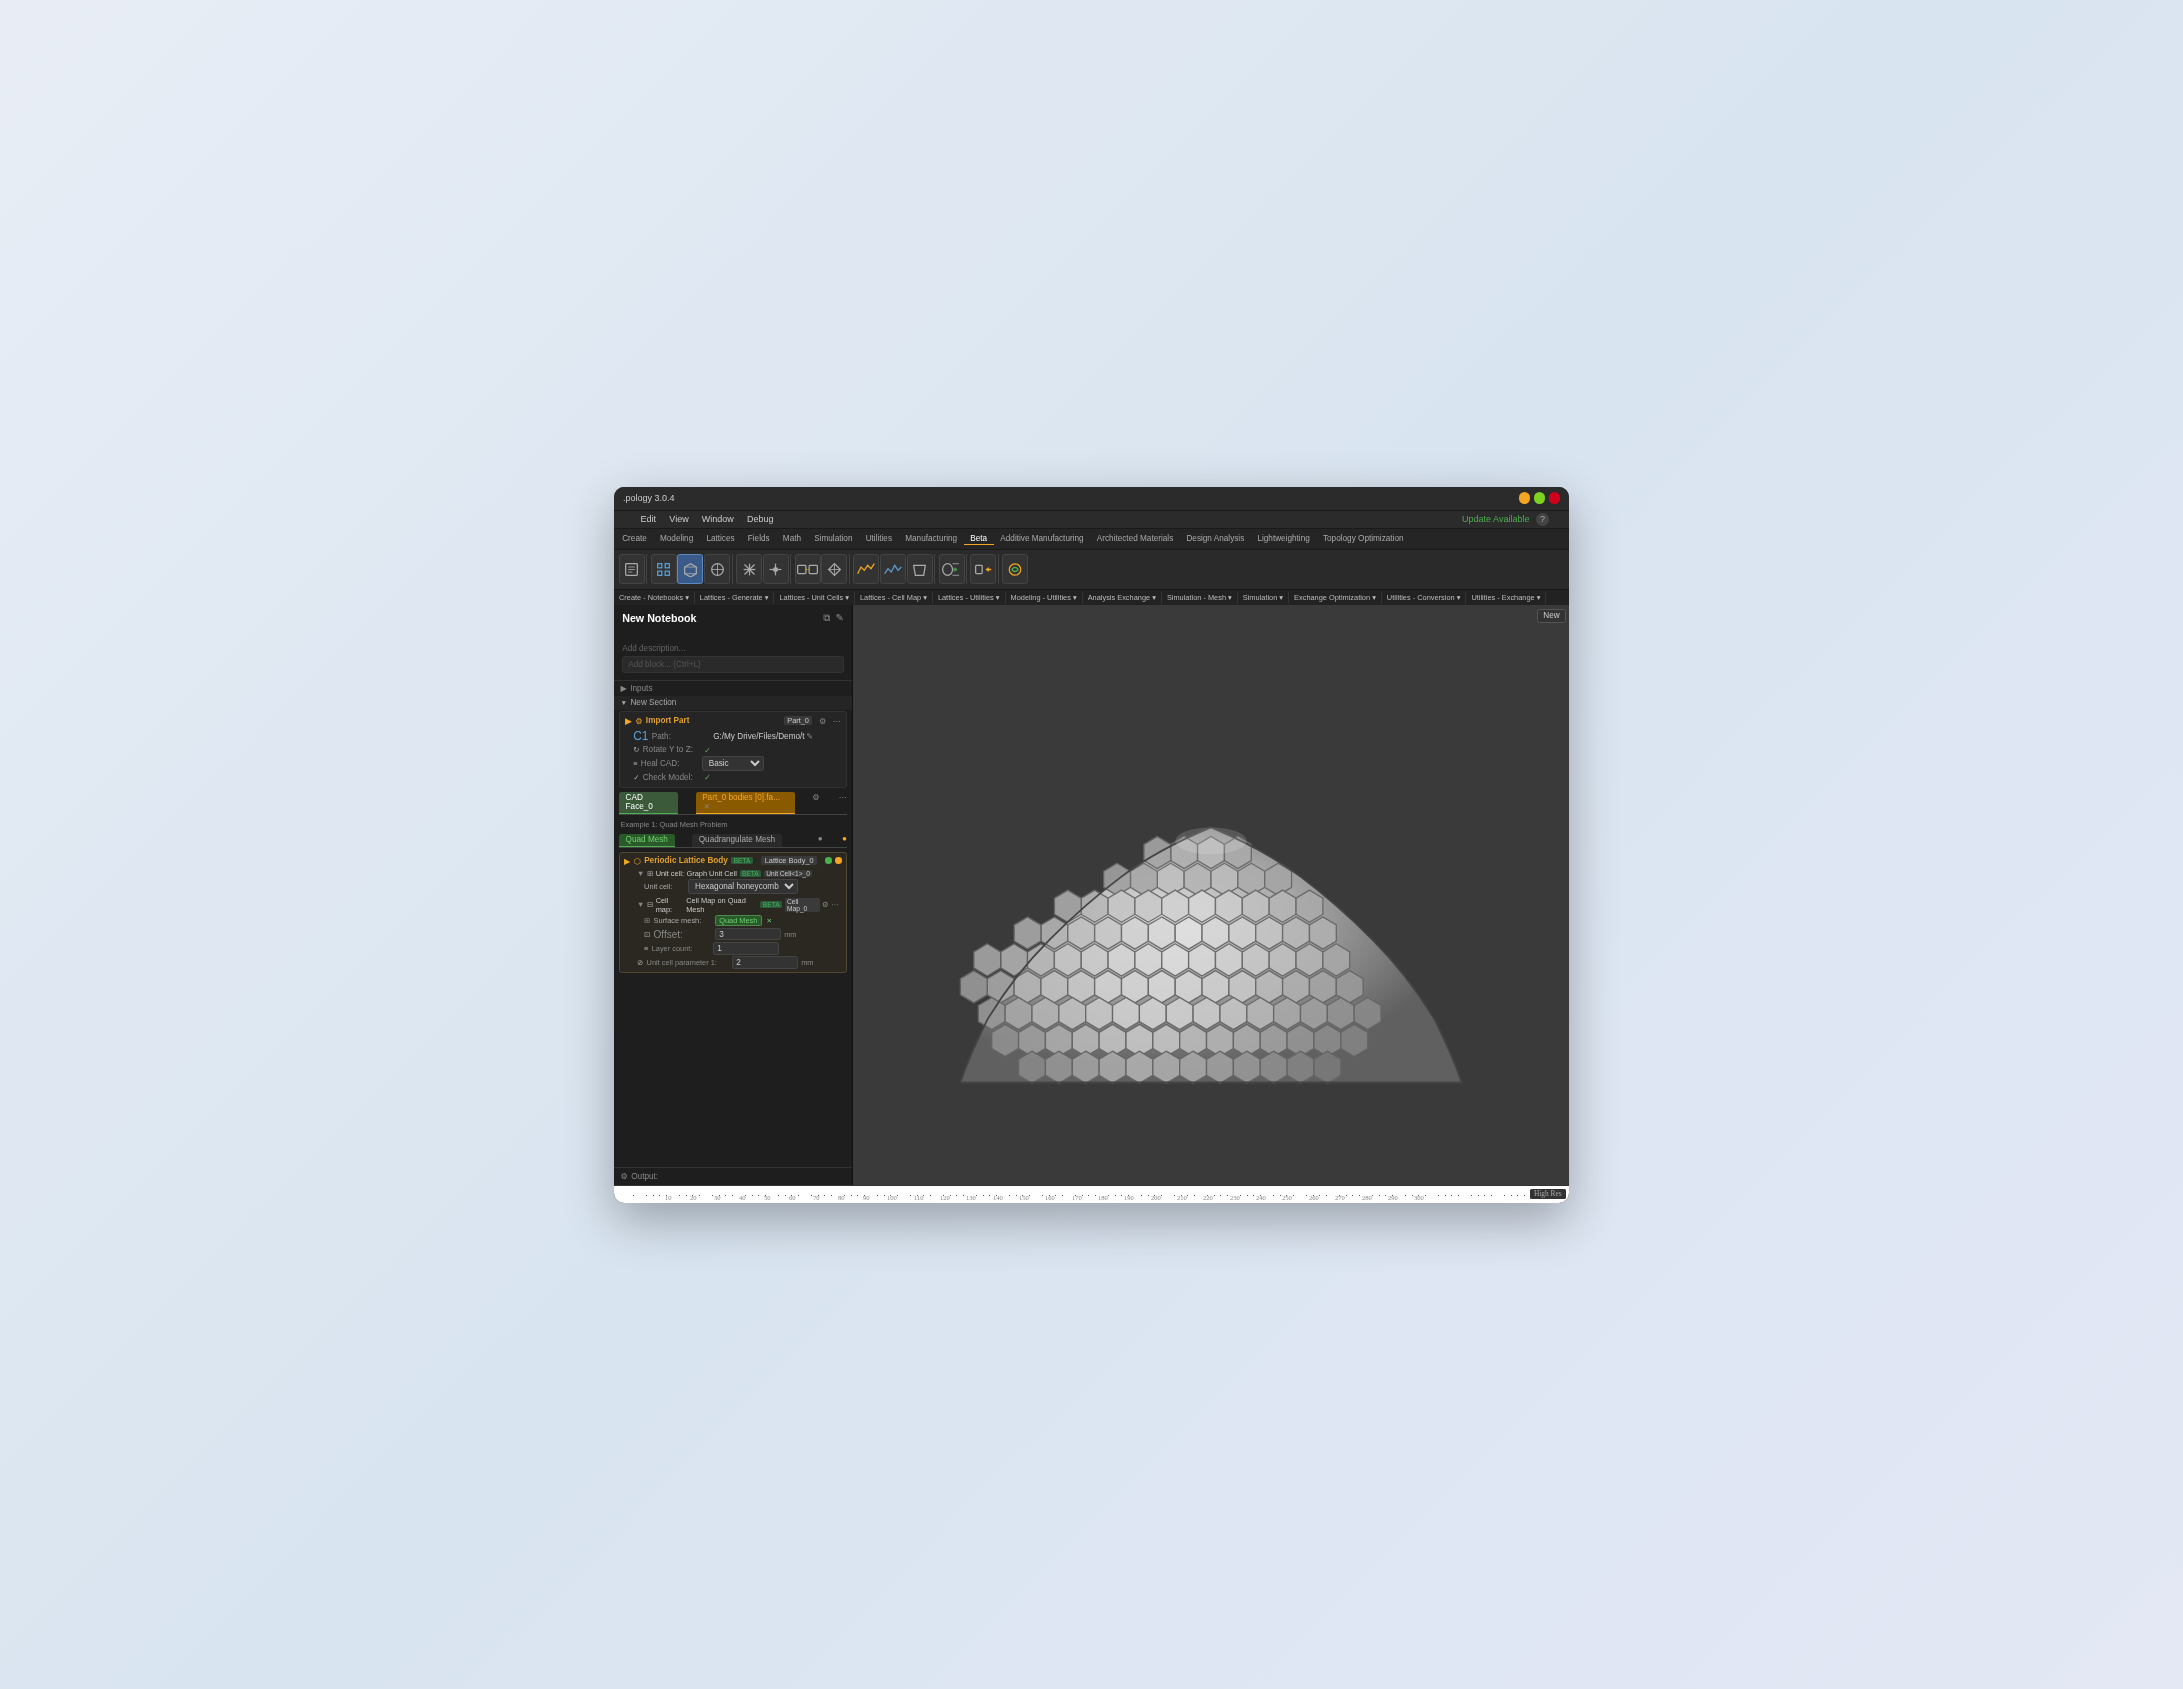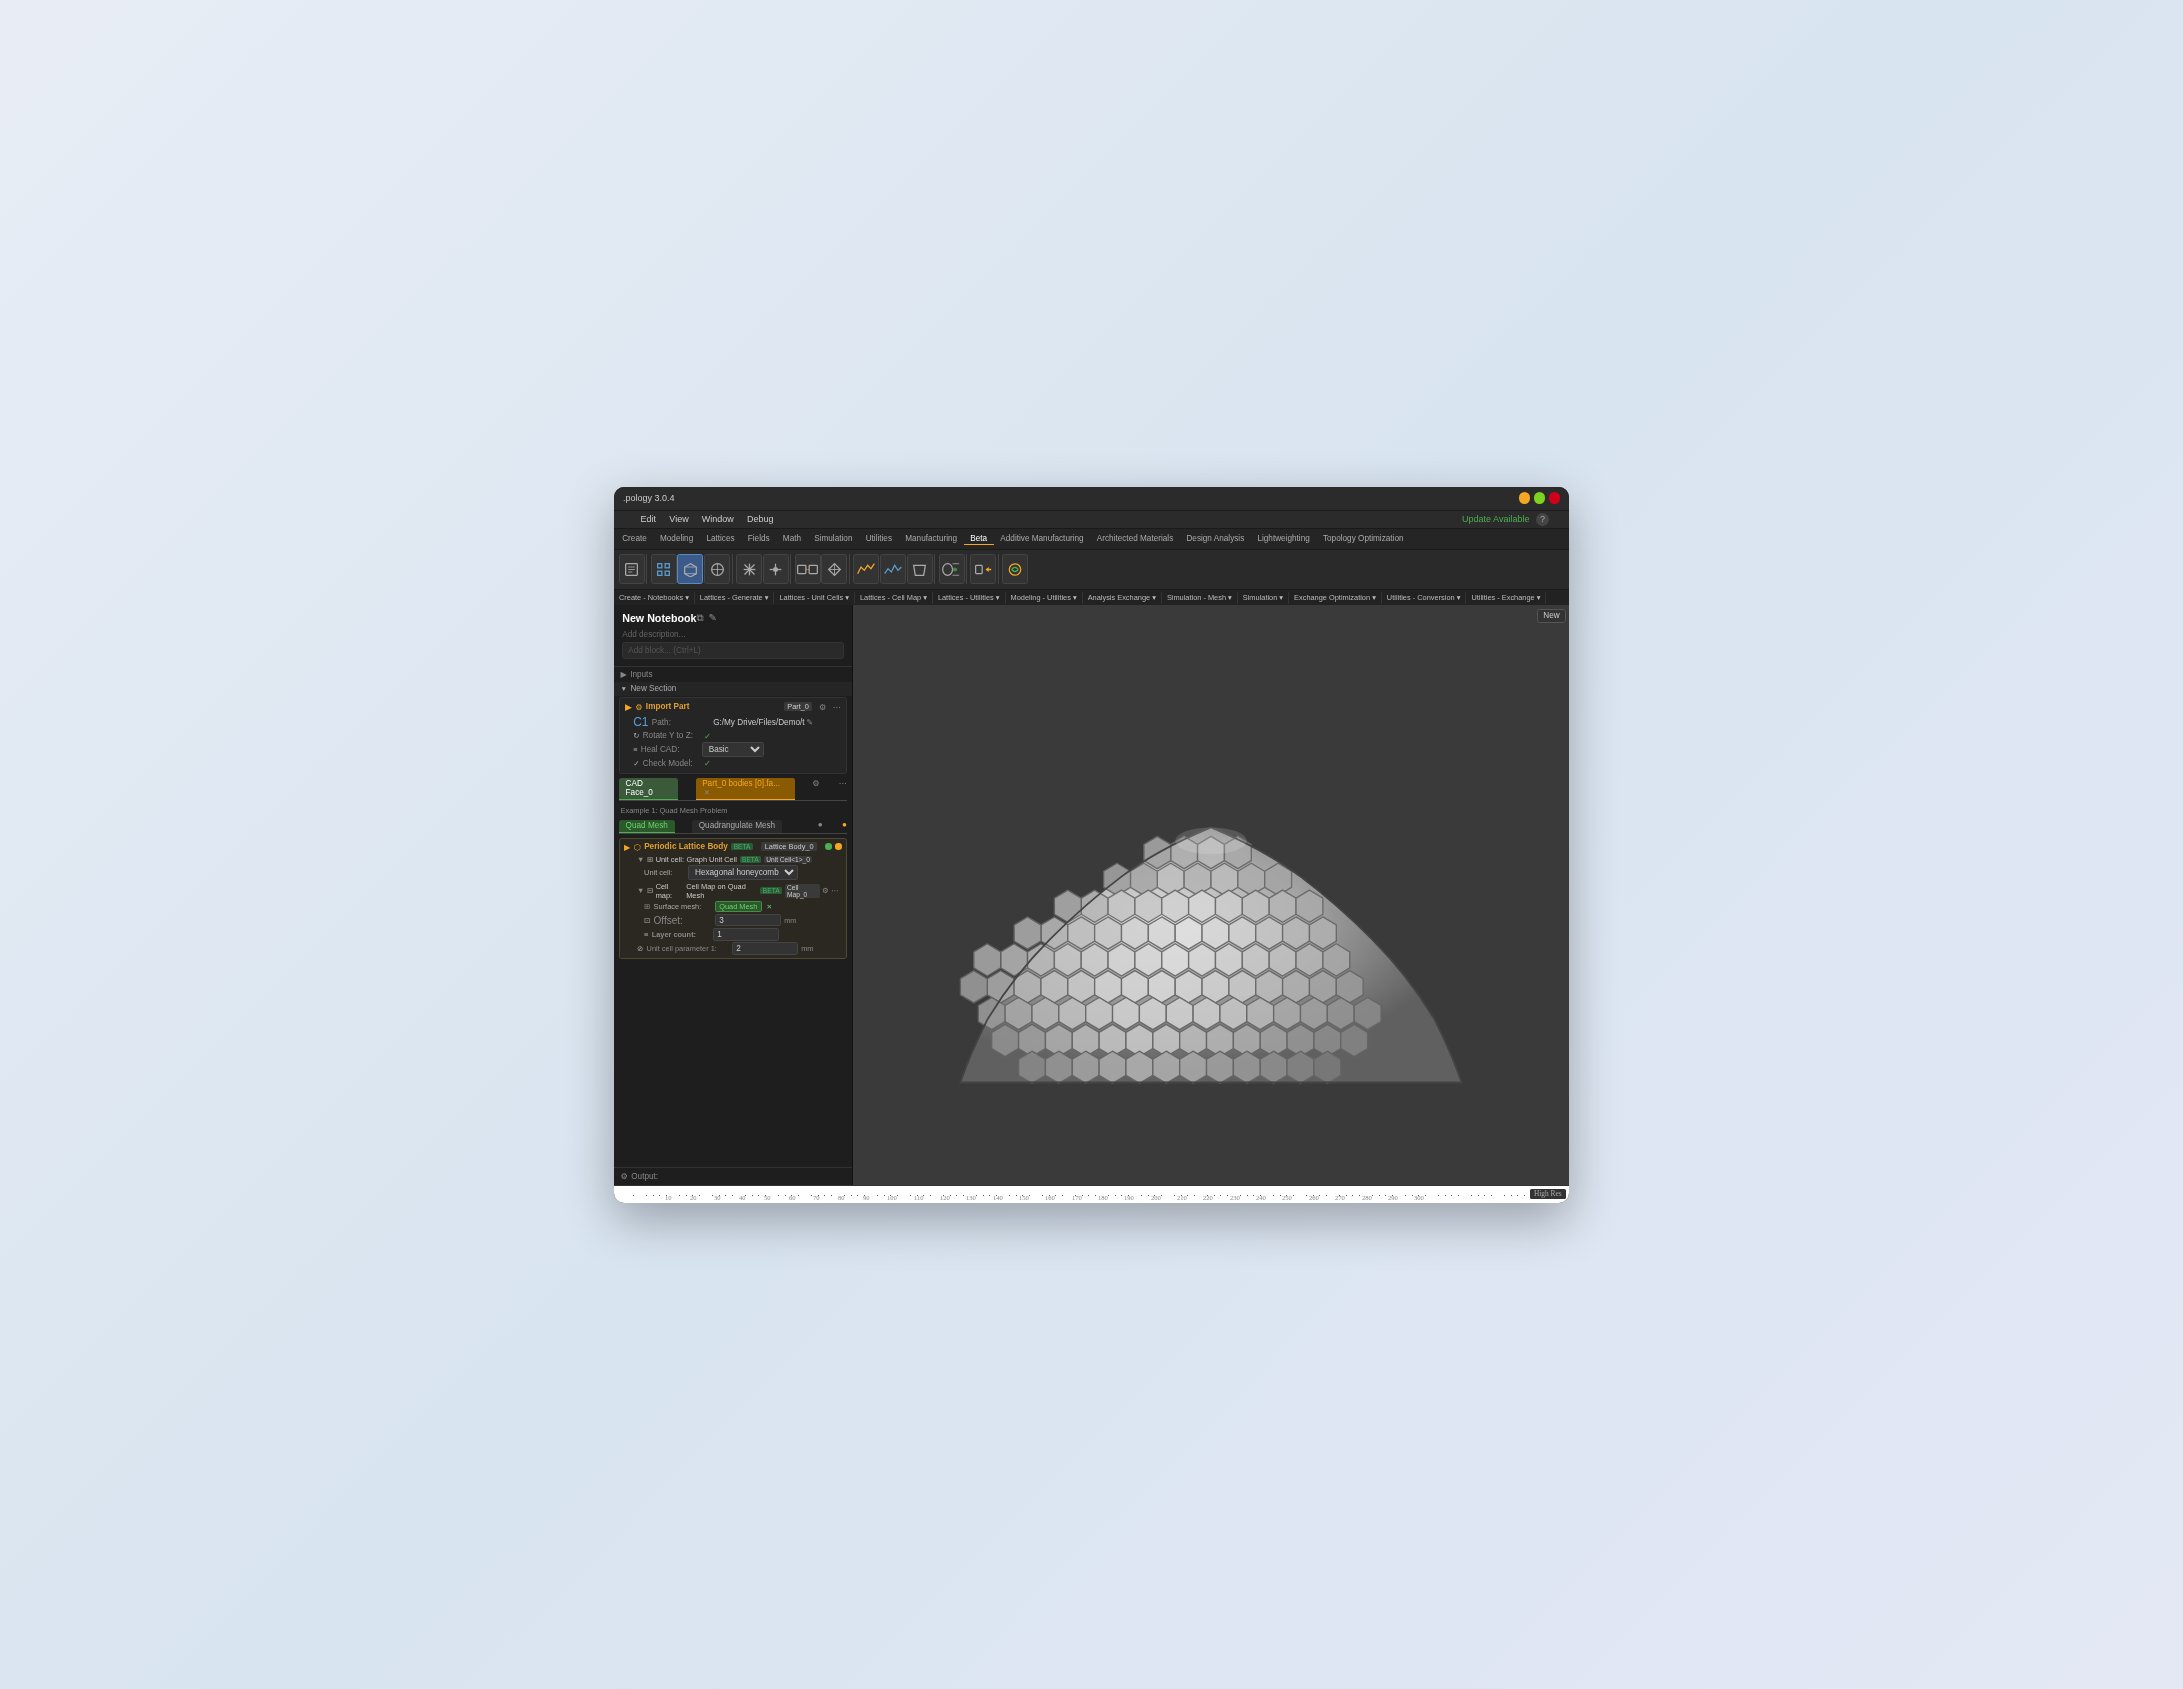--- a/index.html
+++ b/index.html
@@ -185,21 +185,22 @@
       overflow-y: auto;
     }
     
     .notebook-header {
       padding: 6.6px 8.2px 3.3px;
       border-bottom: 0.8px solid #333;
     }
     .notebook-title-row {
       display: flex;
       align-items: center;
-      margin-bottom: 6px;
+      justify-content: space-between;
+      margin-bottom: 20px;
     }
     .notebook-title {
       color: #fff;
       font-size: 10.7px;
       font-weight: bold;
     }
     .nb-icons {
       display: flex;
       gap: 5px;
       color: #888;
@@ -797,21 +798,21 @@
 
         <div class="prop-row" style="padding-left:20px;">
           <span style="color:#aaa;font-size:7.4px;">⊡</span>
           <span style="color:#888;font-size:10px;min-width:58px;">Offset:</span>
           <input class="prop-input" style="width: 33px;" value="3">
           <span style="color:#888;font-size:7.4px;">mm</span>
         </div>
 
         <div class="prop-row" style="padding-left:20px;">
           <span style="color:#aaa;font-size:7.4px;">≡</span>
-          <span style="color:#888;font-size:7.4px;min-width:58px;font-weight:bold;">Layer count:</span>
+          <span style="color:#888;font-size:7.4px;min-width:58px;">Layer count:</span>
           <input class="prop-input" style="width: 33px;" value="1">
         </div>
 
         <div class="prop-row" style="padding-left:13px;">
           <span style="color:#aaa;font-size:7.4px;">⊘</span>
           <span style="color:#888;font-size:7.4px;min-width:82px;">Unit cell parameter 1:</span>
           <input class="prop-input" style="width: 33px;" value="2">
           <span style="color:#888;font-size:7.4px;">mm</span>
         </div>
       </div>

